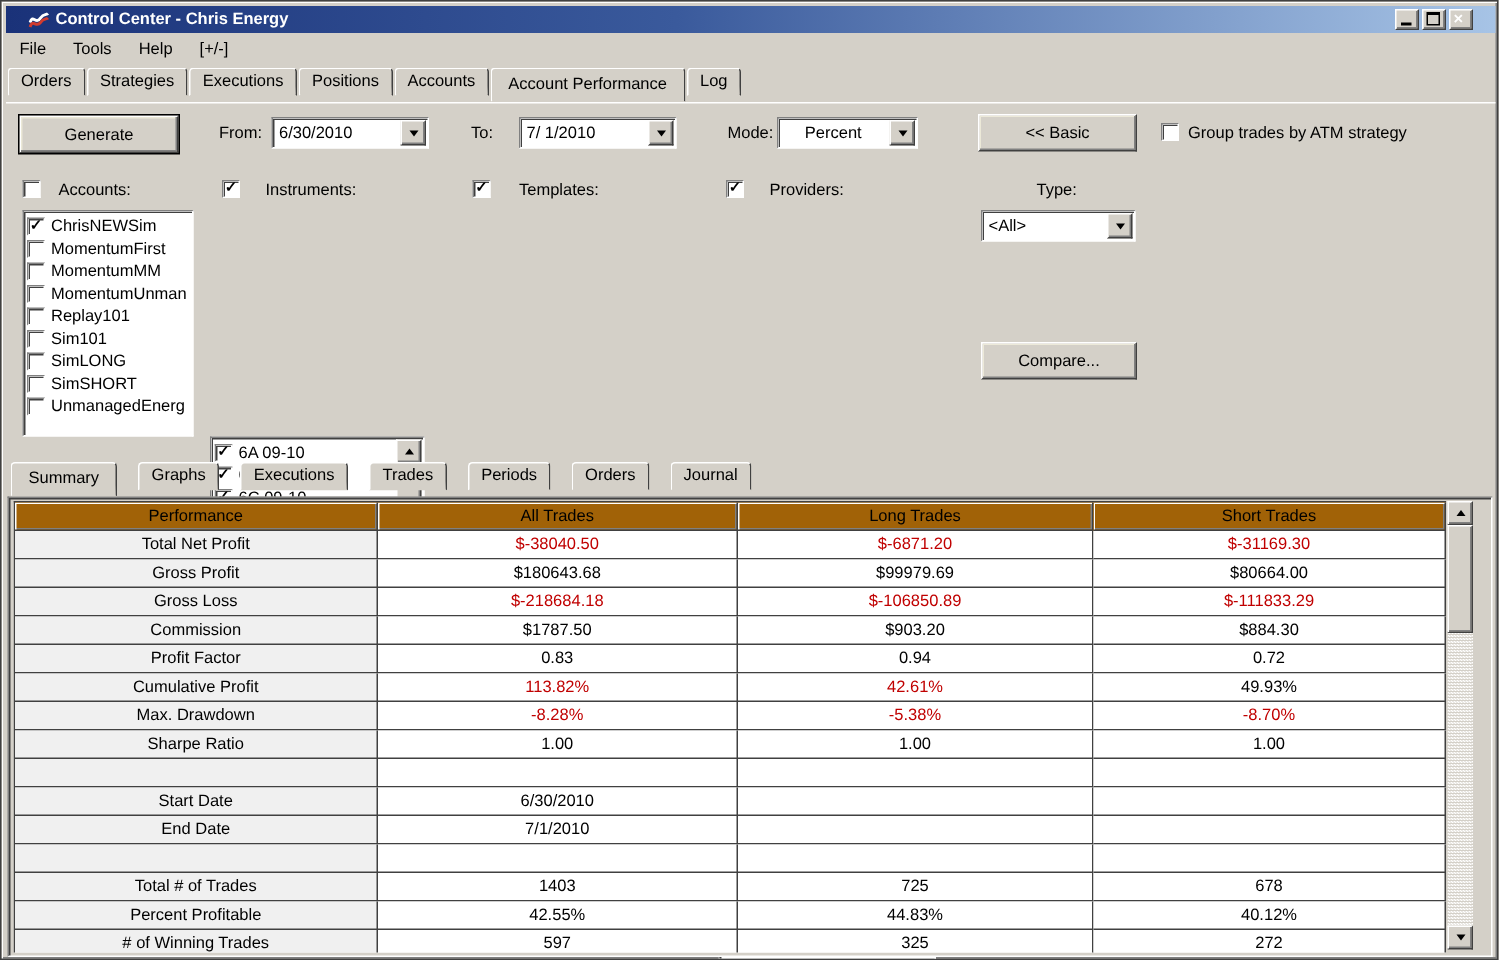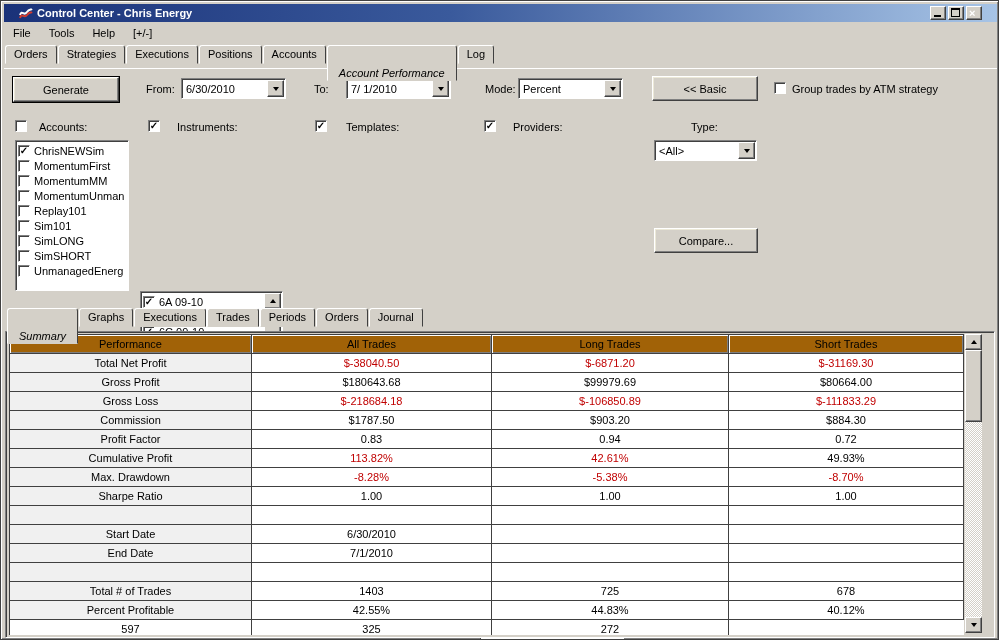--- a/index.html
+++ b/index.html
@@ -31,27 +31,27 @@
   .g-max { position:absolute; left:2px; top:1px; width:9px; height:9px; border:1px solid #000; border-top-width:2px; }
   .g-x  { position:absolute; left:2px; top:0px; font-weight:bold; font-size:11px; line-height:12px; }
 
   
   .menubar { left:3px; top:22px; width:993px; height:20px; display:flex; align-items:center; }
   .menu-item { padding:2px 9px; cursor:default; }
 
   
   .tabstrip { display:flex; align-items:flex-start; height:23px; }
   #tabstrip { left:4px; top:44px; width:991px; }
-  #resulttabs { left:6px; top:307px; width:988px; z-index:3; }
+  #resulttabs { left:6px; top:307px; width:988px; z-index:3;gap:13px; }
   .tab {
     height:19px; line-height:17px; padding:0 8px; background:#d4d0c8;
     border:1px solid; border-color:#fff #404040 #d4d0c8 #fff;
     border-radius:3px 3px 0 0; margin-right:1px; white-space:nowrap; cursor:default;
   }
-  .tab.active { height:23px; line-height:21px; position:relative; z-index:4; padding:17px 11px;font-style:italic; }
+  .tab.active { height:23px; line-height:21px; position:relative; z-index:4; padding:0 11px; }
 
   
   .panel-top { left:3px; top:67px; width:993px; height:1px; background:#fff; }
 
   
   .btn {
     background:#d4d0c8; border:1px solid; border-color:#fff #404040 #404040 #fff;
     box-shadow: inset -1px -1px 0 #808080, inset 1px 1px 0 #ece9d8;
     text-align:center; cursor:default; font-family:inherit; font-size:11px;
   }
@@ -186,21 +186,21 @@
 
 <span class="abs label" style="left:313px;top:82px;">To:</span>
 <div class="abs combo" style="left:345px;top:77px;width:105px;height:21px;">
   <span class="val">7/ 1/2010</span>
   <span class="drop">
       <span class="tri-dn"></span>
     </span>
 </div>
 
 <span class="abs label" style="left:484px;top:82px;">Mode:</span>
-<div class="abs combo" style="left:517px;top:77px;width:105px;height:21px;">
+<div class="abs combo" style="left:517px;top:77px;width:94px;height:21px;text-align:center;">
   <span class="val">Percent</span>
   <span class="drop">
       <span class="tri-dn"></span>
     </span>
 </div>
 
 <button class="abs btn" style="left:651px;top:75px;width:106px;height:25px;">&lt;&lt; Basic</button>
 
 <span class="abs cb" id="cb-group" style="left:773px;top:81px;"></span>
 <span class="abs label" style="left:791px;top:82px;">Group trades by ATM strategy</span>
@@ -462,20 +462,21 @@
         <div class="dcell">725</div>
         <div class="dcell">678</div>
       </div>
       <div class="grow">
         <div class="lcell">Percent Profitable</div>
         <div class="dcell">42.55%</div>
         <div class="dcell">44.83%</div>
         <div class="dcell">40.12%</div>
       </div>
       <div class="grow">
+        <div class="lcell"># of Winning Trades</div>
         <div class="dcell">597</div>
         <div class="dcell">325</div>
         <div class="dcell">272</div>
       </div>
     </div>
 </div>
 
 <div class="abs sbar vscroll">
   <span class="sbtn">
       <span class="tri-up"></span>

